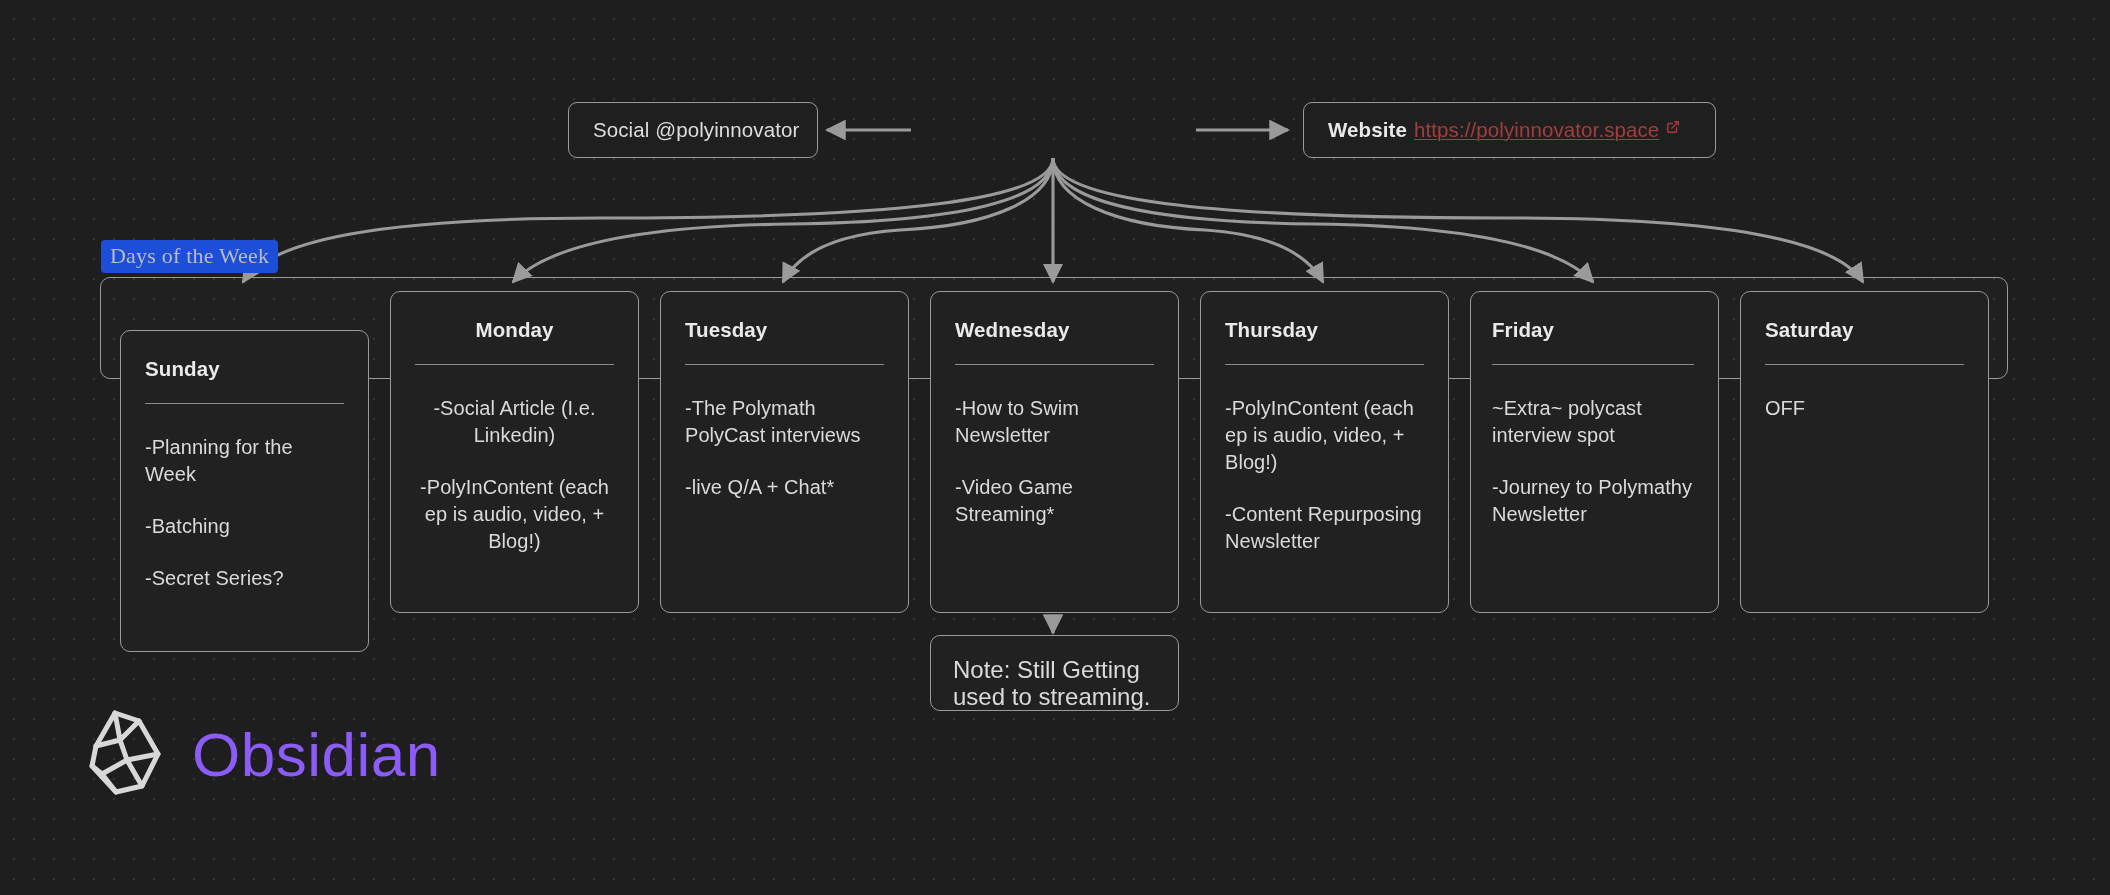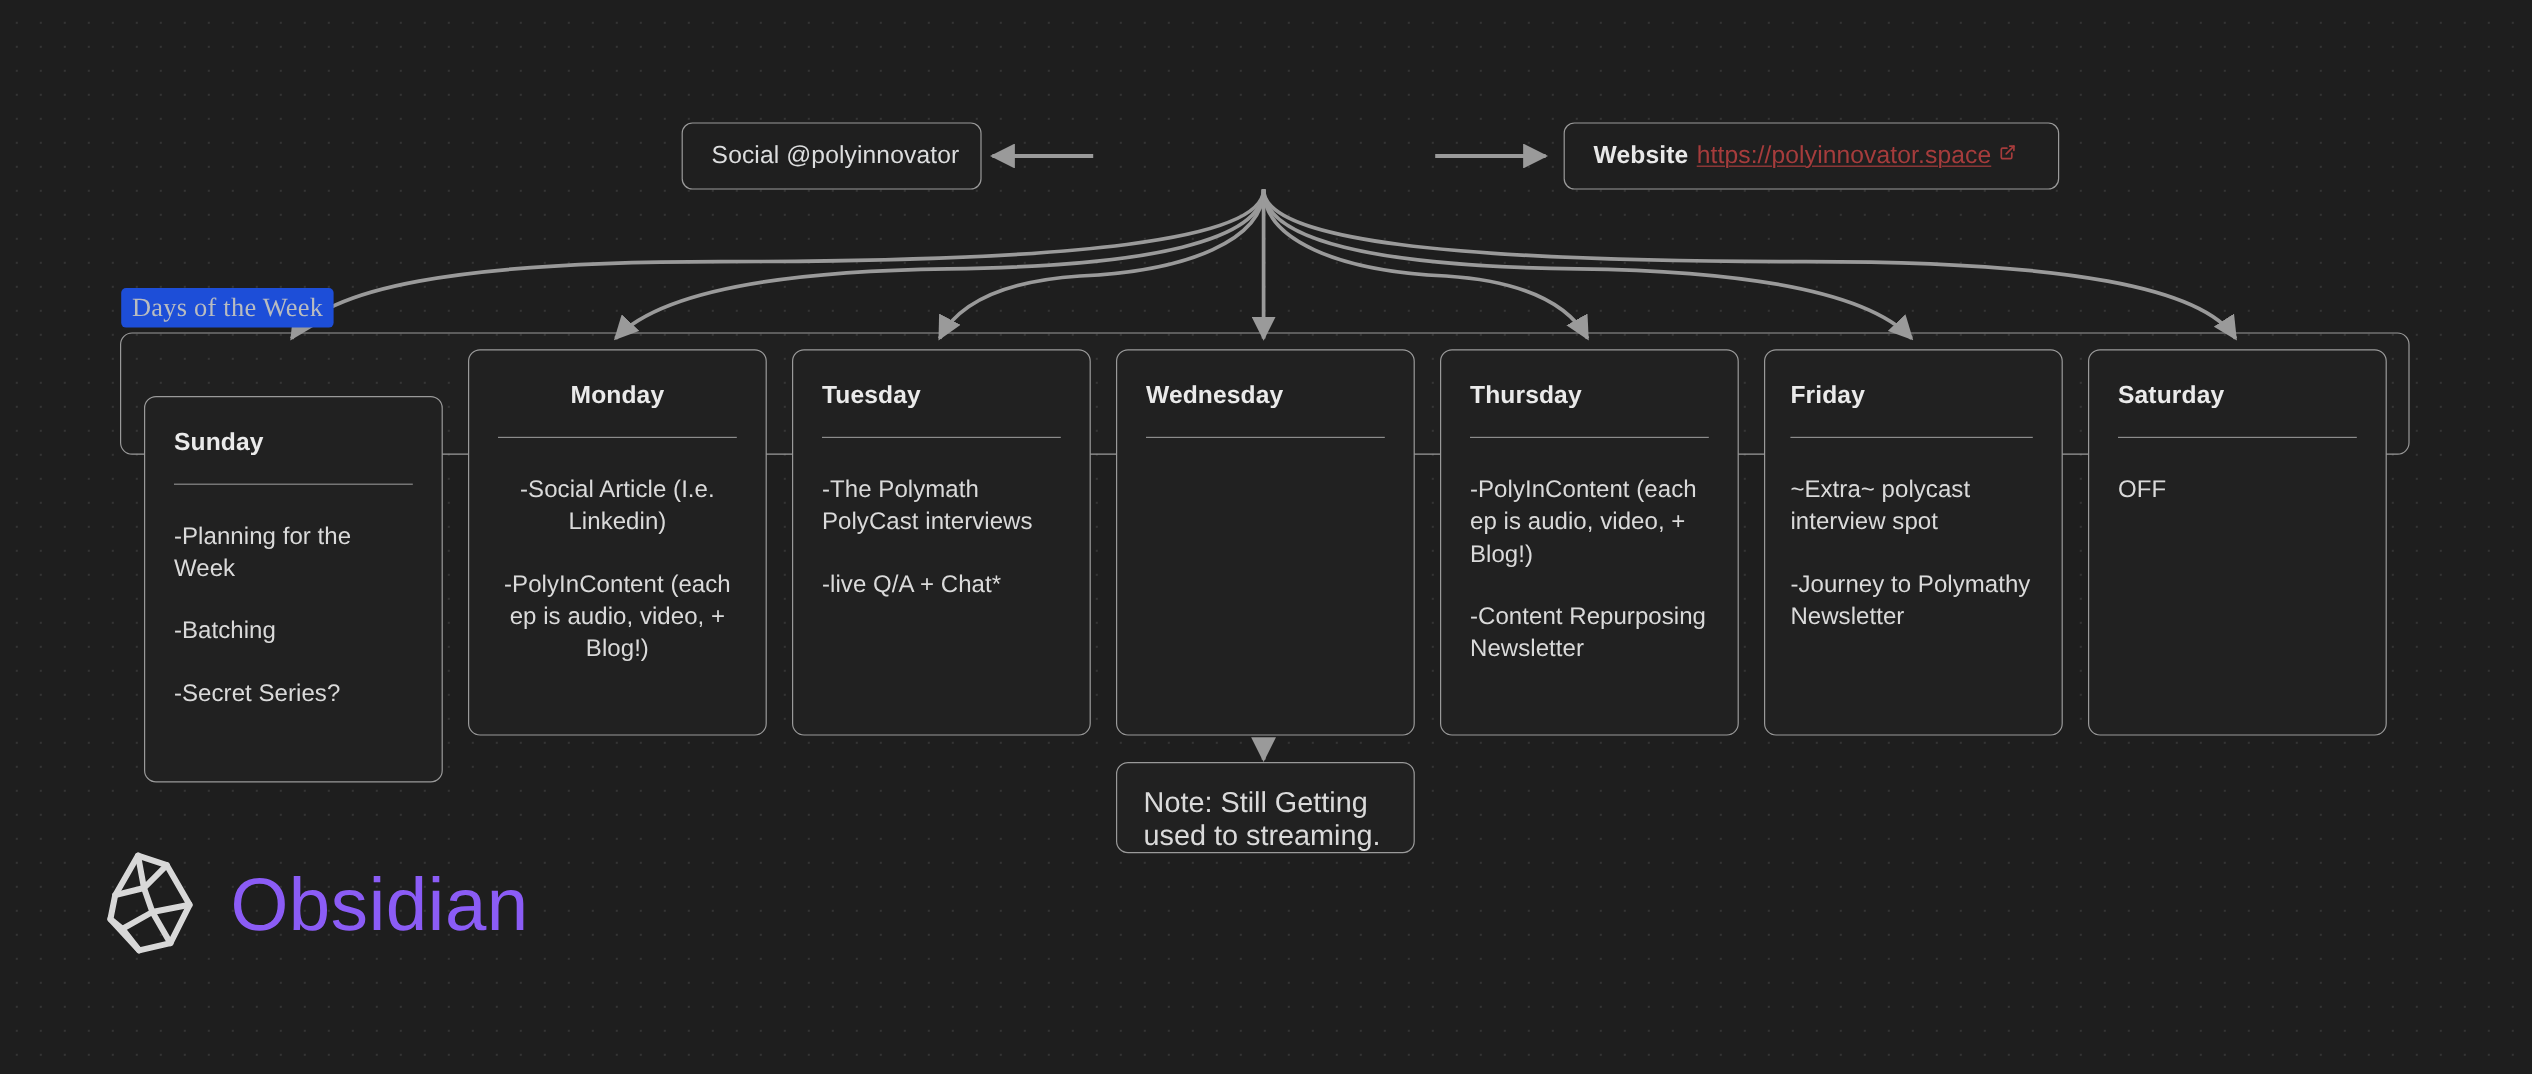--- a/index.html
+++ b/index.html
@@ -243,20 +243,24 @@
     <div class="day-divider"></div>
     <div class="day-items">
       <div class="day-item">-The Polymath PolyCast interviews</div>
       <div class="day-item">-live Q/A + Chat*</div>
     </div>
   </div>
 
   <div class="day-card" style="left:930px; top:291px; width:249px; height:322px;">
     <div class="day-title">Wednesday</div>
     <div class="day-divider"></div>
+    <div class="day-items">
+      <div class="day-item">-How to Swim Newsletter</div>
+      <div class="day-item">-Video Game Streaming*</div>
+    </div>
   </div>
 
   <div class="day-card" style="left:1200px; top:291px; width:249px; height:322px;">
     <div class="day-title">Thursday</div>
     <div class="day-divider"></div>
     <div class="day-items">
       <div class="day-item">-PolyInContent (each ep is audio, video, + Blog!)</div>
       <div class="day-item">-Content Repurposing Newsletter</div>
     </div>
   </div>

